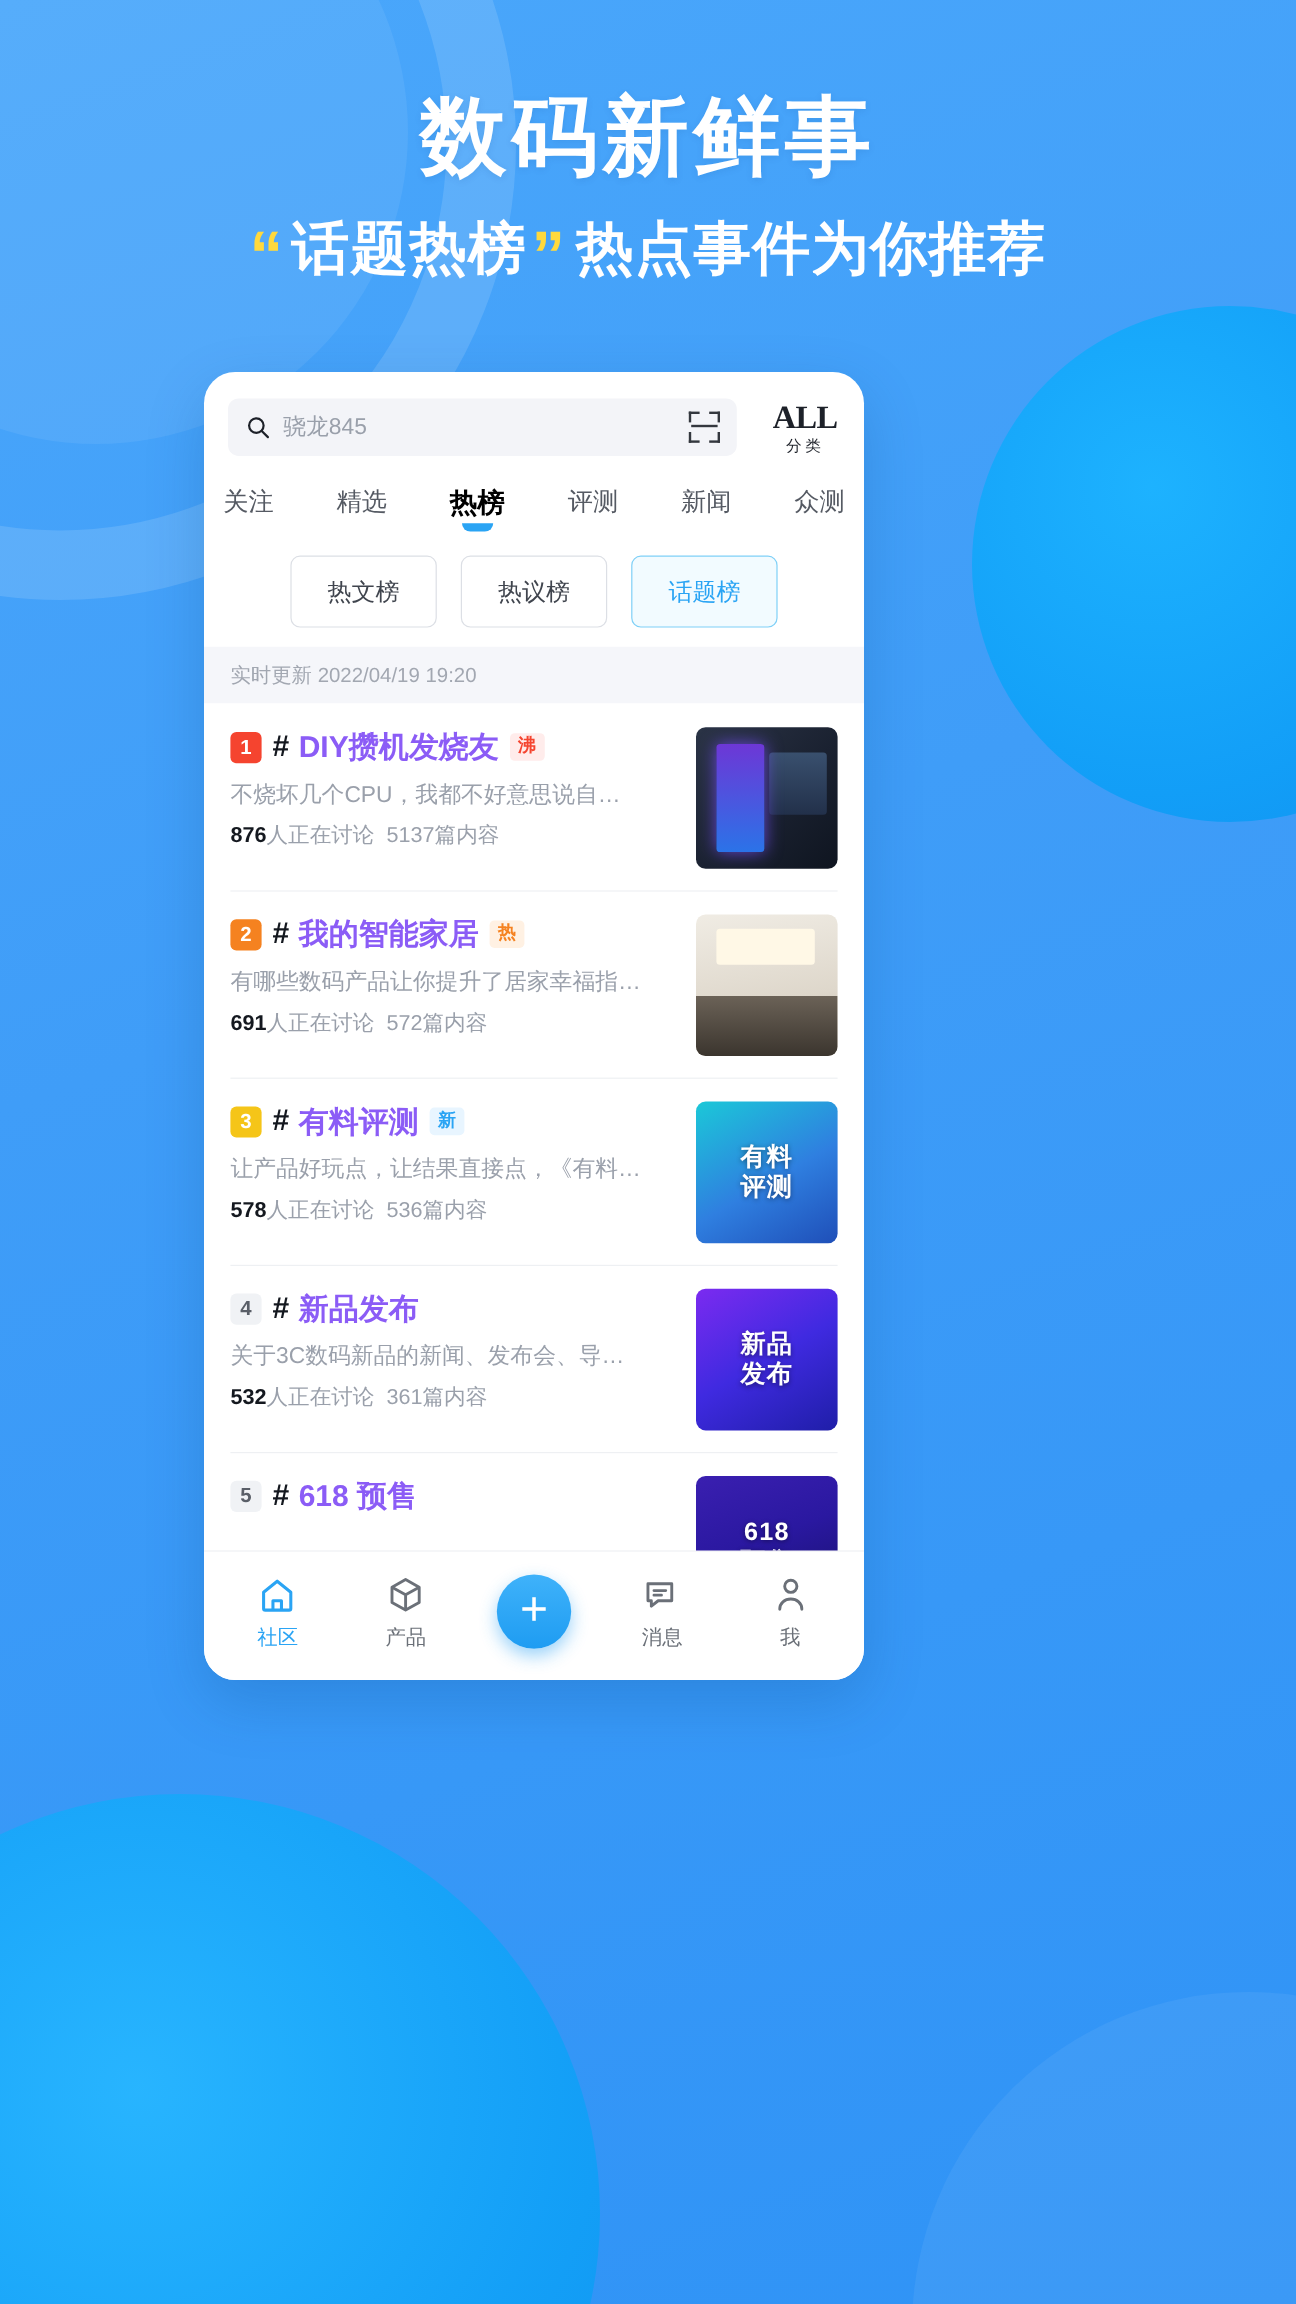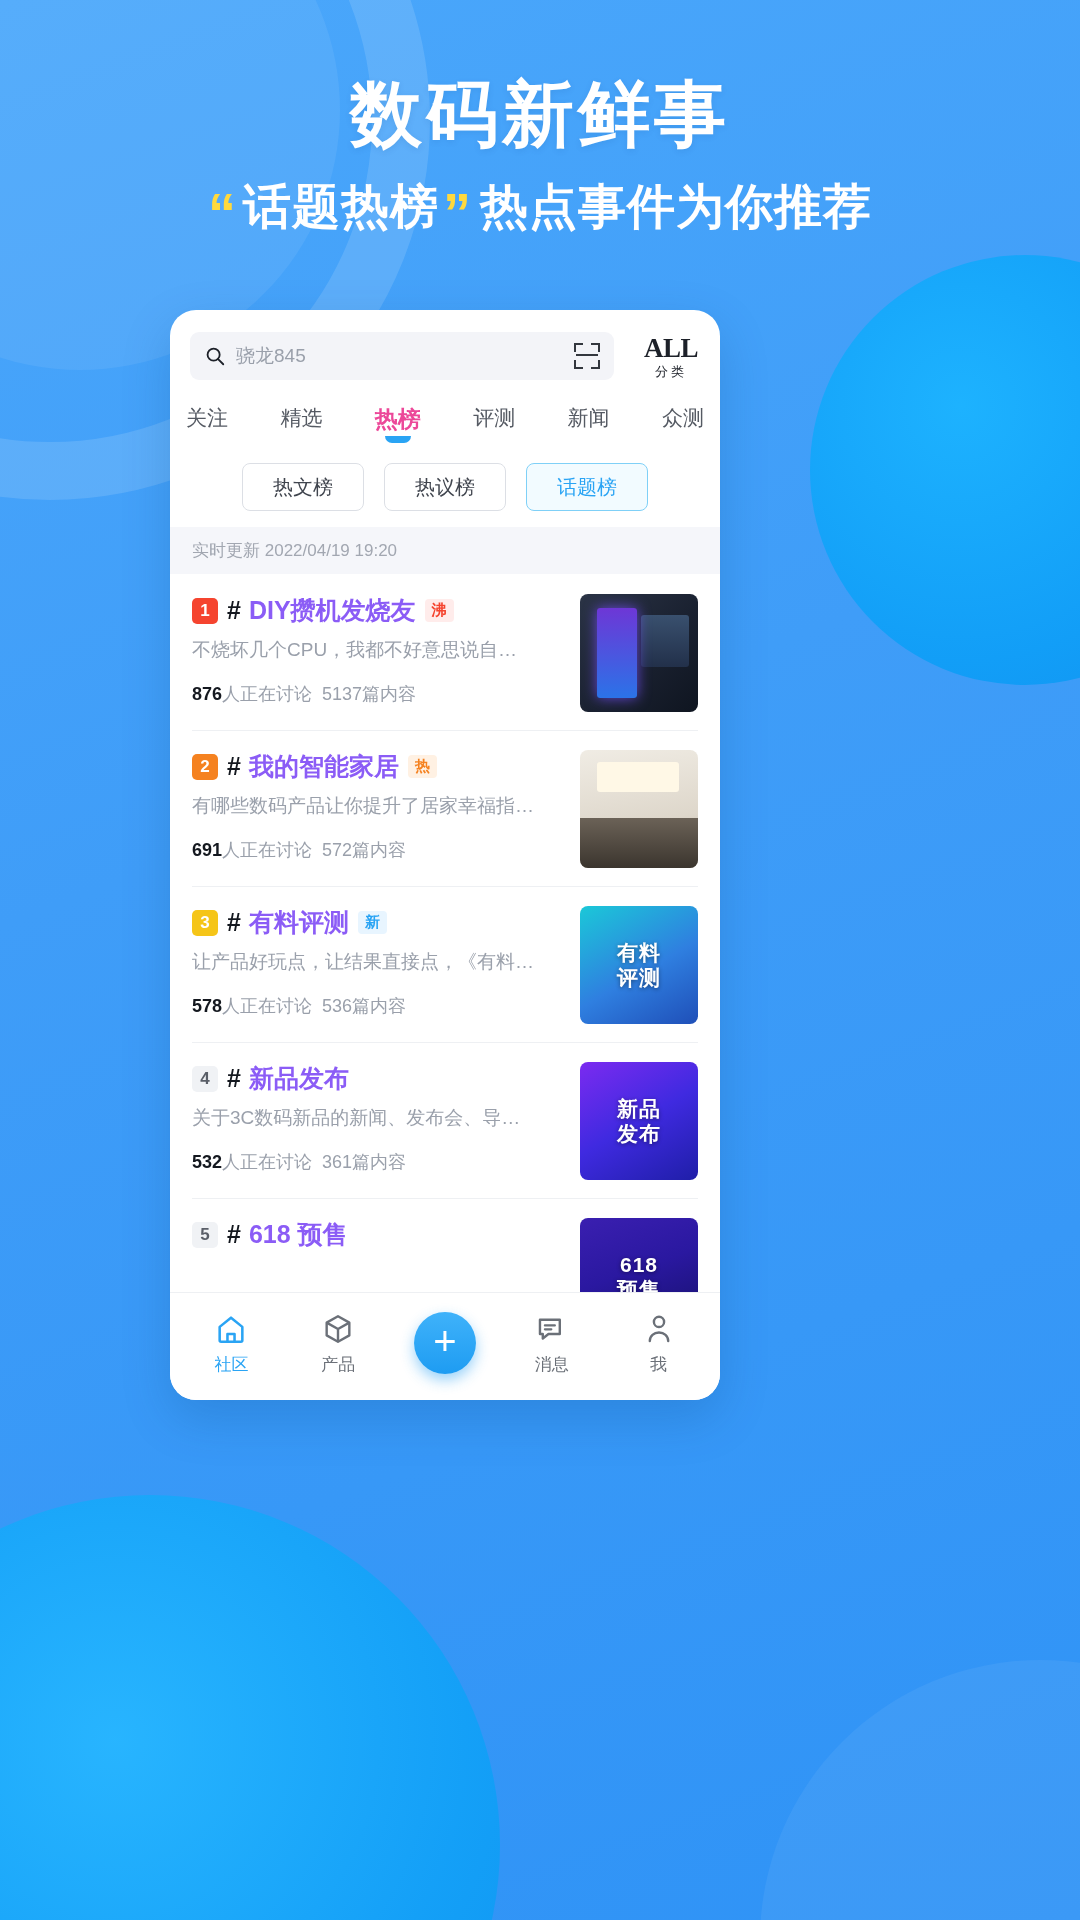--- a/index.html
+++ b/index.html
@@ -78,31 +78,31 @@
   .scan-ico i.bl { left:0; bottom:0; border-right:0; border-top:0; }
   .scan-ico i.br { right:0; bottom:0; border-left:0; border-top:0; }
   .scan-ico i.bar { left:2px; right:2px; top:11px; width:auto; height:0; border:0; border-top:2.4px solid #33373e; }
   .all-btn { width:58px; text-align:center; line-height:1;font-family:Liberation Serif, serif; }
   .all-btn .all { font-size:27px; font-weight:bold; color:#1d2129; letter-spacing:-0.5px; }
   .all-btn .cat { font-size:13px; color:#1d2129; letter-spacing:3px; margin-top:3px; }
 
   
   .tabs { display:flex; justify-content:space-between; gap:26px; padding:14px 16px 4px; }
   .tab { font-size:21px; color:#555a63; position:relative; padding-bottom:10px; }
-  .tab.active { color:#ec4899; font-weight:bold; font-size:23px; }
+  .tab.active { color:#000000; font-weight:bold; font-size:23px; }
   .tab.active:after {
     content:""; position:absolute; left:50%; transform:translateX(-50%);
     bottom:2px; width:26px; height:7px; border-radius:0 0 13px 13px;
     background:#2aa4f4;
   }
 
   
   .chips { display:flex; justify-content:center; gap:20px; padding:14px 0 16px; }
   .chip {
-    min-width:122px; height:48px; border:1px solid #dcdfe5; border-radius:8px;
+    min-width:122px; height:60px; border:1px solid #dcdfe5; border-radius:8px;
     display:flex; align-items:center; justify-content:center;
     font-size:20px; color:#40454e; background:#fff;
   }
   .chip.active { border-color:#7fd0f7; color:#2aa4f4; background:#f2fbff; }
 
   
   .update { background:#f5f6fa; padding:12px 22px; font-size:17px; color:#a2a7b1; }
 
   
   .list { flex:1; overflow:hidden; }
@@ -119,21 +119,21 @@
   }
   .hash { font-size:25px; font-weight:bold; color:#14181f; letter-spacing:-1px; }
   .ttl { font-size:25px; font-weight:bold; color:#8b5cf6; white-space:nowrap; }
   .tag {
     font-size:15px; padding:2px 7px; border-radius:4px; font-weight:bold; line-height:1.25;
   }
   .desc {
     margin-top:10px; font-size:19px; color:#9aa0ab;
     white-space:nowrap; overflow:hidden; text-overflow:ellipsis; max-width:400px;
   }
-  .stats { margin-top:19px; font-size:18px; color:#9aa0ab; }
+  .stats { margin-top:9px; font-size:18px; color:#9aa0ab; }
   .stats b { color:#14181f; font-weight:bold; }
   .thumb {
     width:118px; height:118px; border-radius:8px; flex:0 0 118px;
     overflow:hidden; position:relative; background:#222;
   }
   .thumb .cap {
     position:absolute; inset:0; display:flex; align-items:center; justify-content:center;
     color:#fff; font-size:21px; font-weight:bold; text-align:center; line-height:1.2;
     letter-spacing:1px; text-shadow:0 1px 4px rgba(0,0,0,.45);
   }

